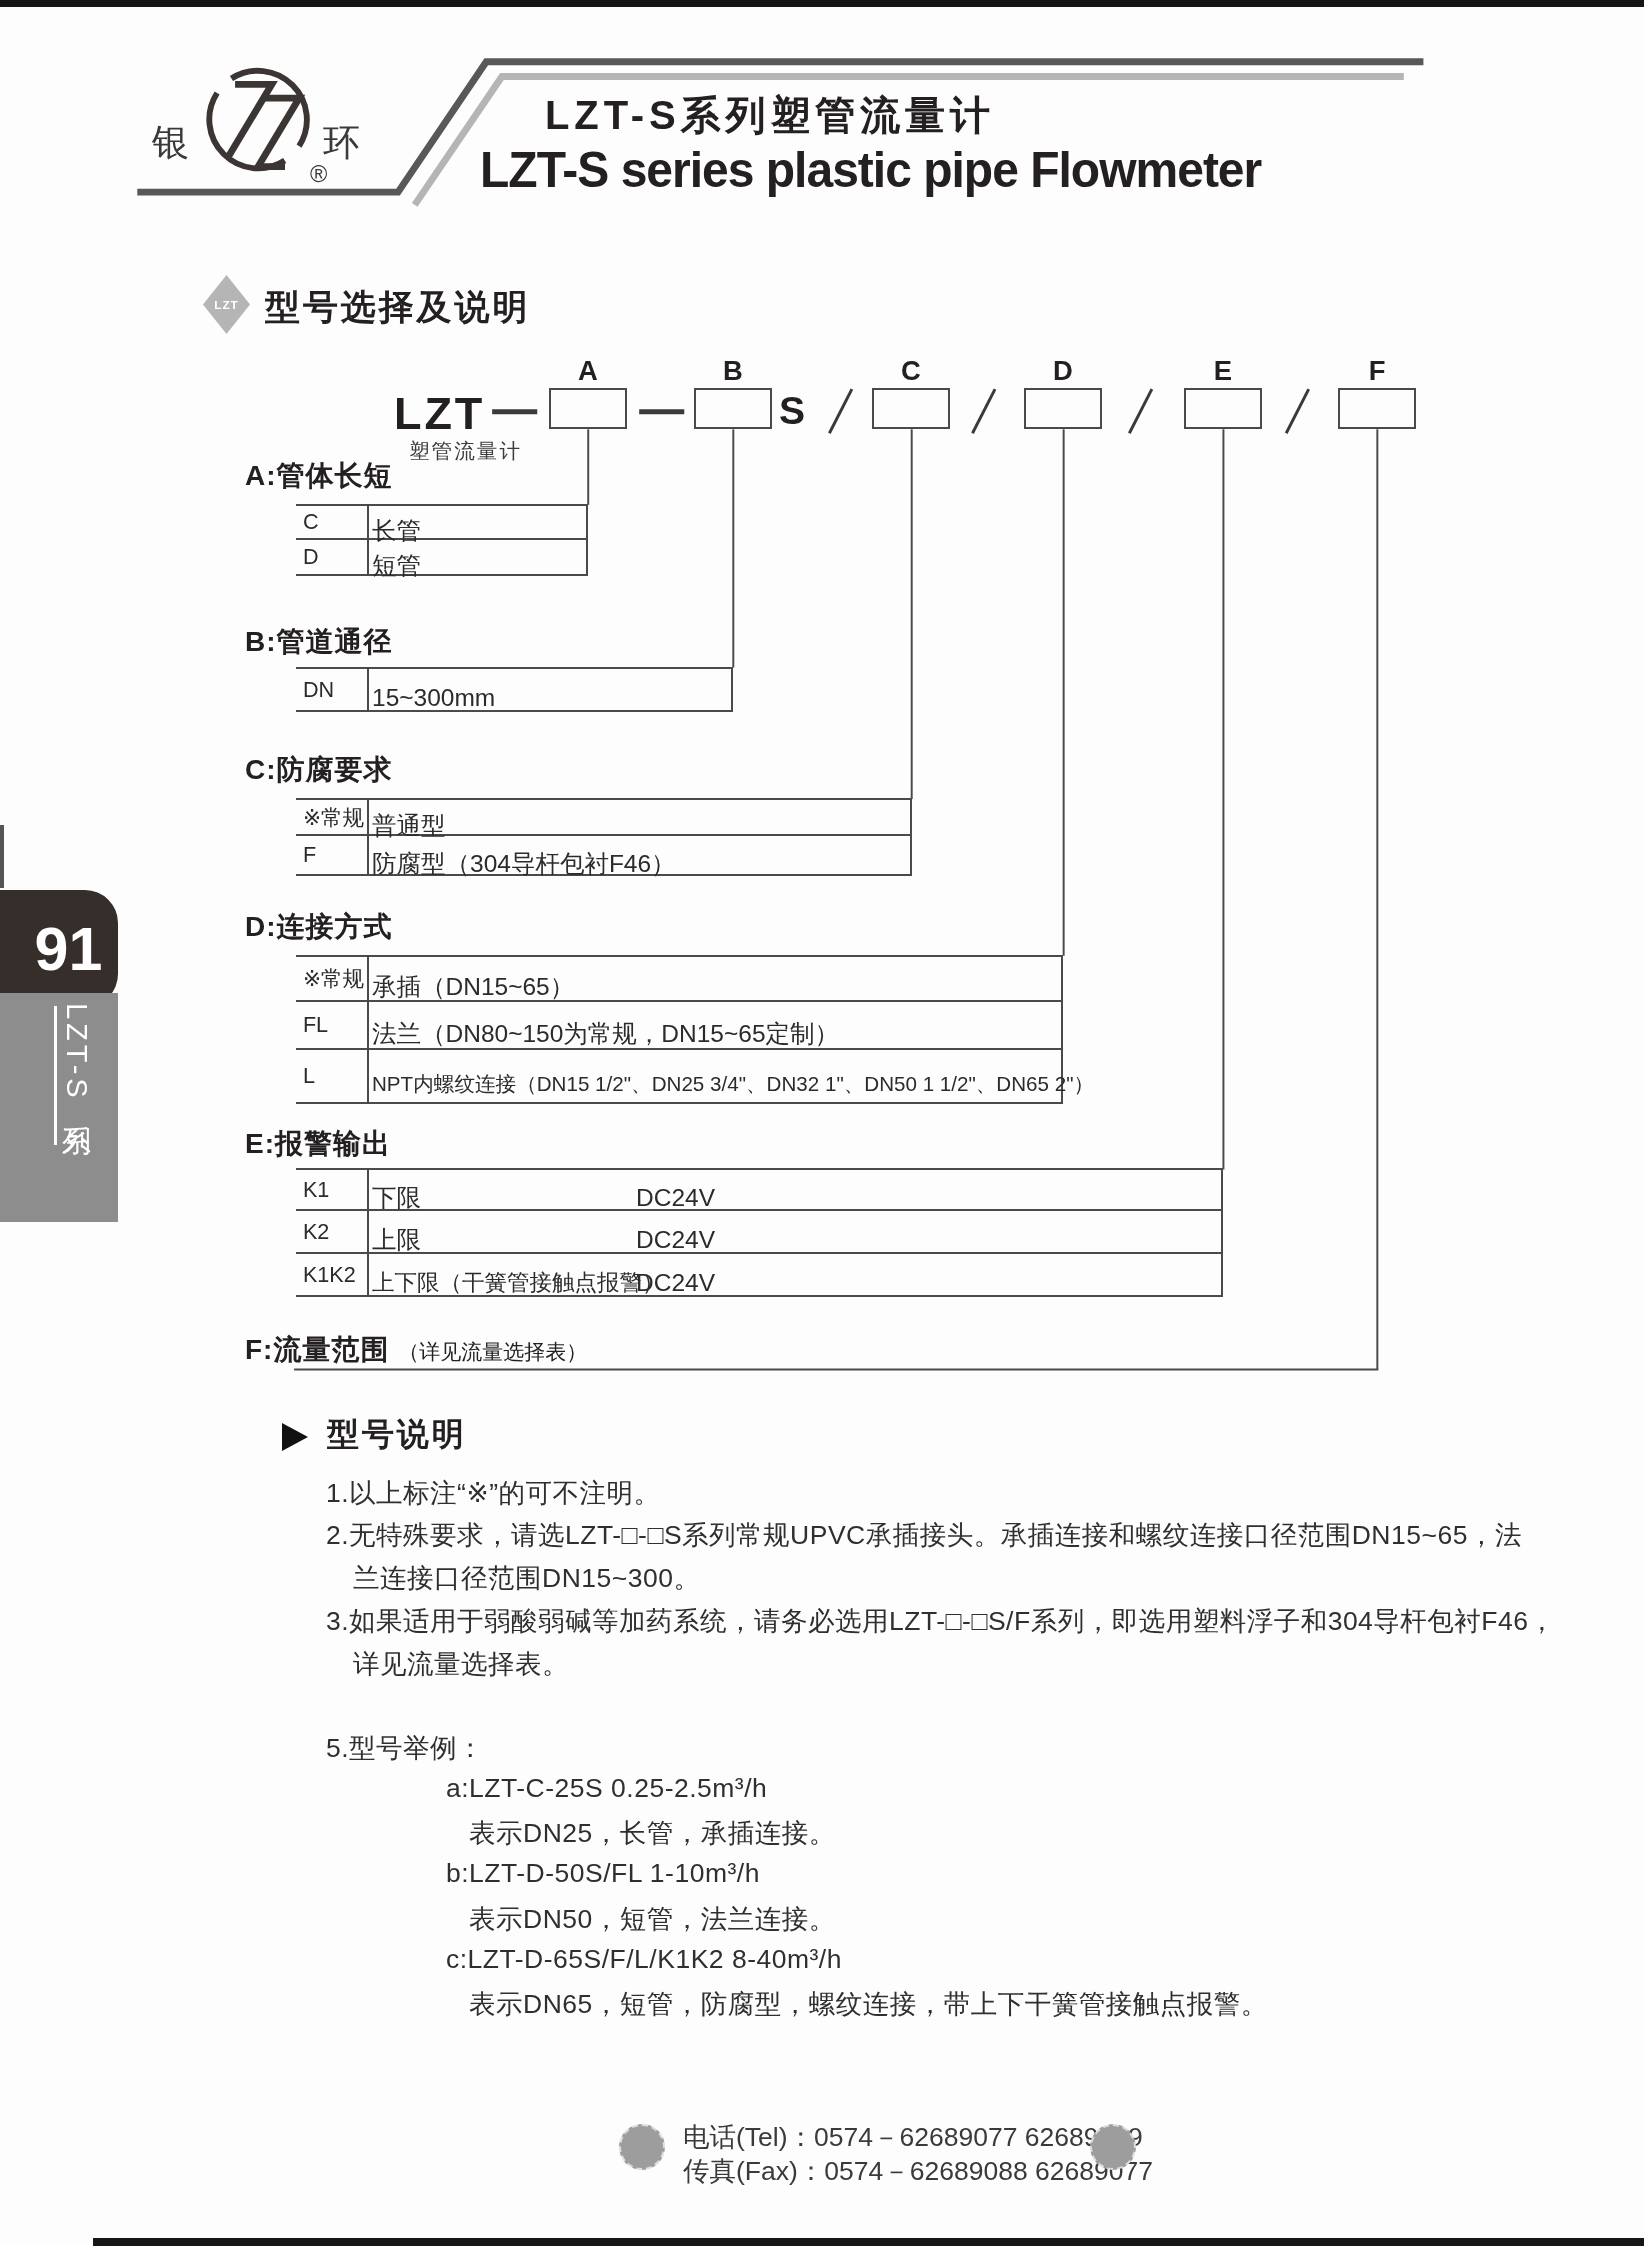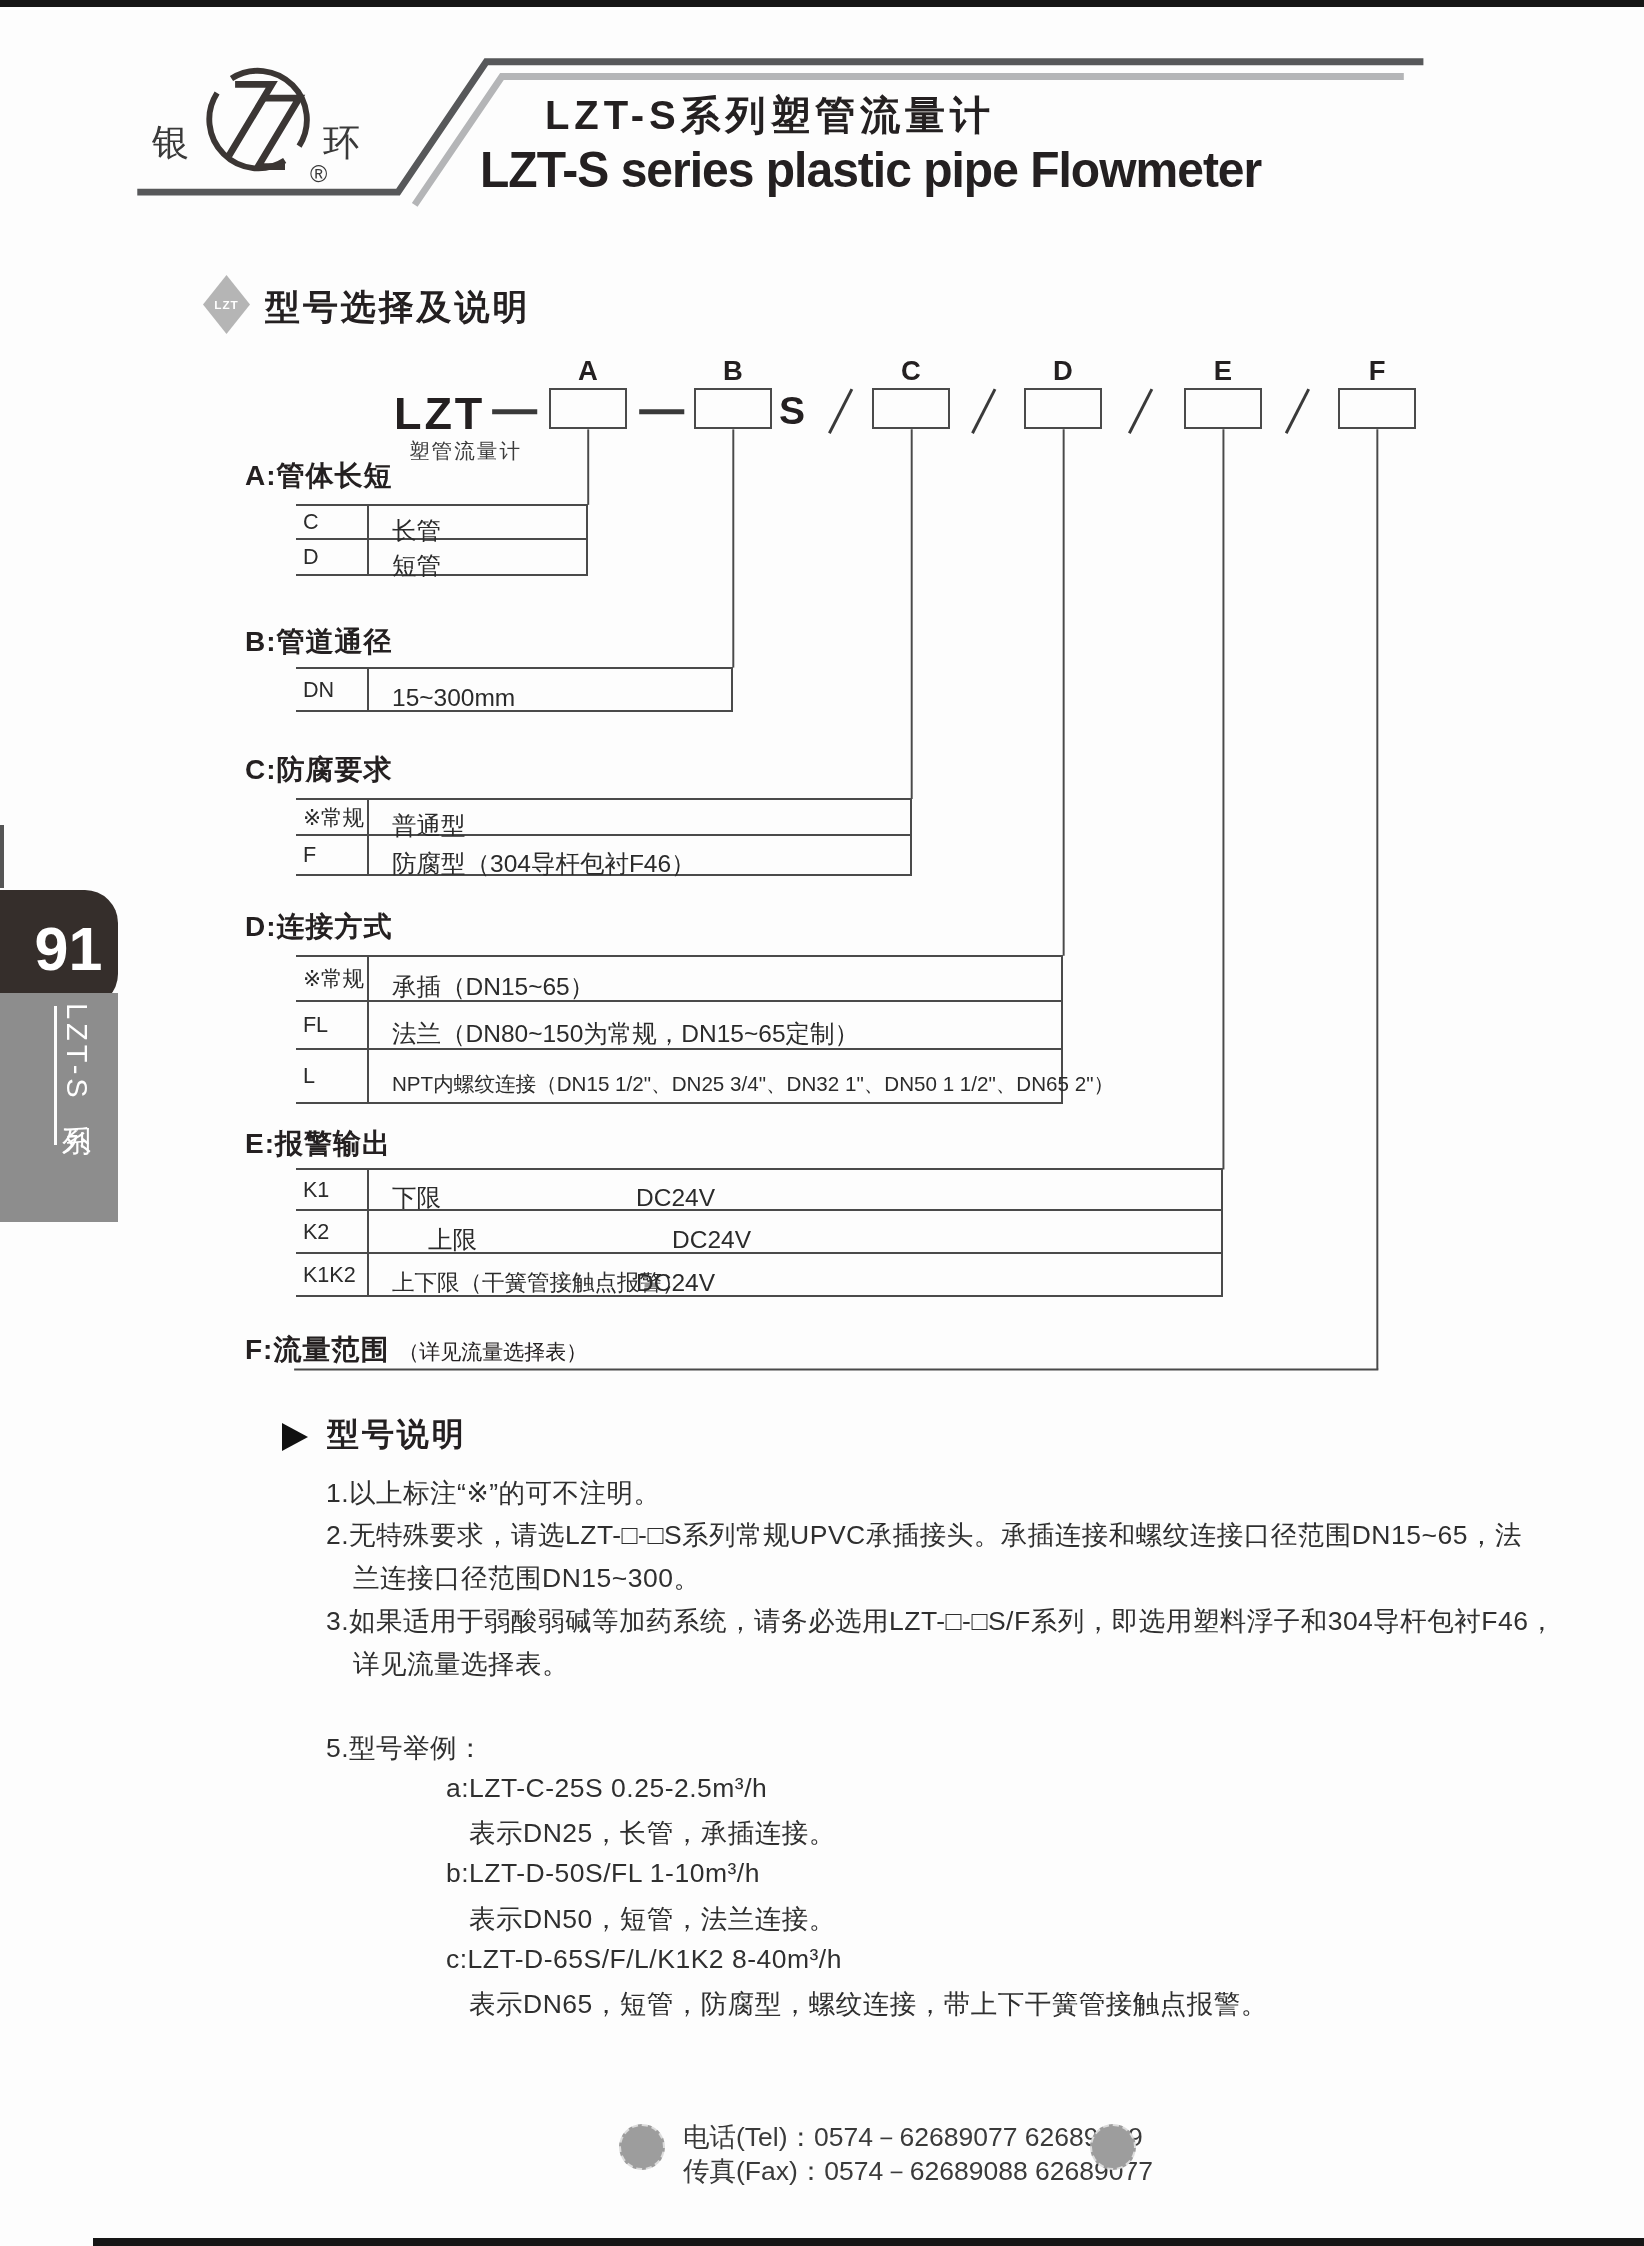--- a/index.html
+++ b/index.html
@@ -28,21 +28,21 @@
   .slot-box { width:78px; height:41px; border:2px solid #4a4a4a; background:#fdfdfd; }
   .s-desig { font-size:39px; font-weight:700; color:#242021; }
   
   .group-title { font-size:28px; font-weight:700; color:#242021; letter-spacing:1px; white-space:nowrap; }
   .group-sub { font-size:21px; font-weight:400; letter-spacing:0; }
   .gtable { position:absolute; border-right:2px solid #4a4a4a; }
   .grow { display:flex; align-items:stretch; border-bottom:2px solid #4a4a4a; }
   .grow.first { border-top:2px solid #4a4a4a; }
   .gcode { flex:0 0 73px; border-right:2px solid #4a4a4a; display:flex; align-items:center;
            padding-left:6.9px; font-size:21.6px; color:#2b2b2b; white-space:nowrap; }
-  .gdesc { flex:1; display:flex; align-items:center; padding-left:23px; font-size:24.5px;
+  .gdesc { flex:1; display:flex; align-items:center; padding-left:3px; font-size:24.5px;
            color:#2b2b2b; position:relative; white-space:nowrap;margin-top:16px; }
   .gvolt { position:absolute; left:267px; top:50%; transform:translateY(-50%); font-size:24.5px; }
   
   .arrow-right { width:0; height:0; border-top:14.7px solid transparent; border-bottom:14.7px solid transparent;
                  border-left:26.5px solid #111; }
   .notes-heading { font-size:32px; font-weight:700; color:#242021; letter-spacing:2.9px; }
   .note-line { position:absolute; font-size:26.5px; color:#2f2f2f; white-space:nowrap; letter-spacing:0.5px; }
   
   .pagenum-tab { left:0; top:890px; width:118px; height:117px; background:#352e2b;
                  border-radius:0 33px 33px 0; color:#fff; display:flex; align-items:center;
@@ -179,21 +179,21 @@
 
   <div class="abs group-title" style="left:245px;top:1125px;">E:报警输出</div>
   <div class="gtable" style="left:296px;top:1168px;width:927px;">
     <div class="grow first" style="height:43px;">
       <div class="gcode">K1</div>
       <div class="gdesc">
         <span>下限</span>
         <span class="gvolt">DC24V</span>
       </div>
     </div>
-    <div class="grow" style="height:43px;gap:36px;">
+    <div class="grow" style="height:43px;">
       <div class="gcode">K2</div>
       <div class="gdesc">
         <span>上限</span>
         <span class="gvolt">DC24V</span>
       </div>
     </div>
     <div class="grow" style="height:43px;">
       <div class="gcode">K1K2</div>
       <div class="gdesc" style="font-size:22.5px;">
         <span>上下限（干簧管接触点报警）</span>

